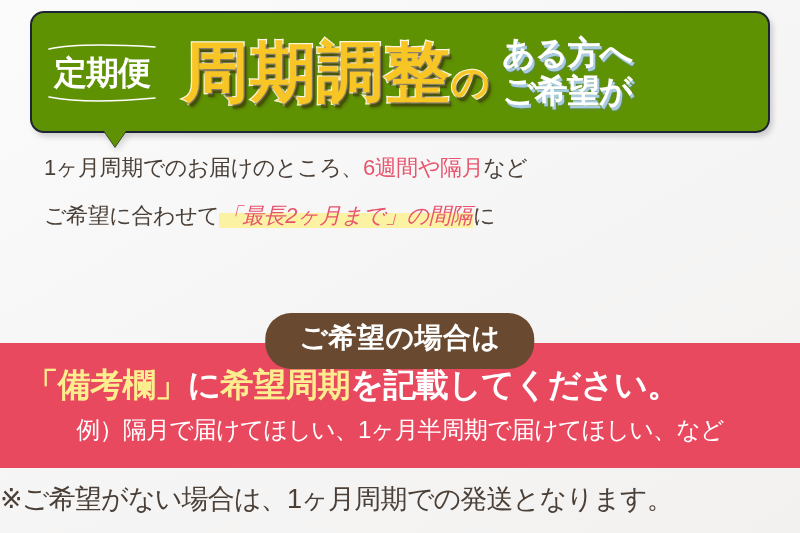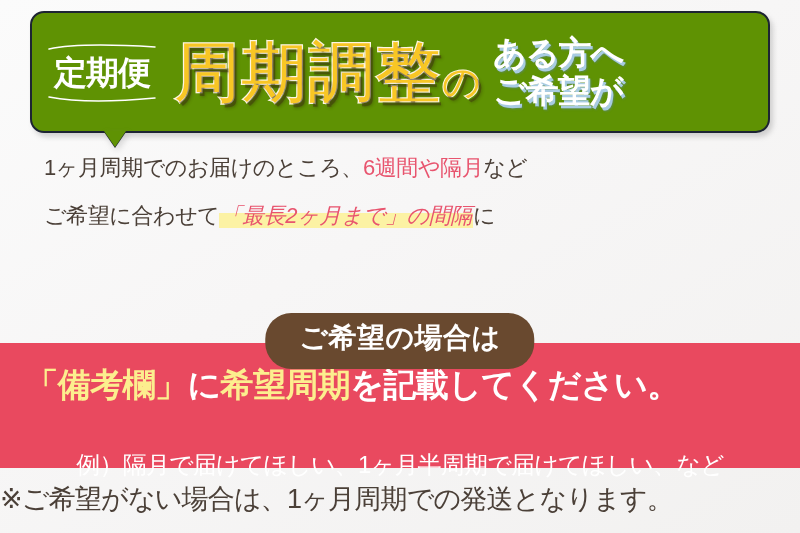--- a/index.html
+++ b/index.html
@@ -85,23 +85,23 @@
     height: 9px;
     overflow: visible;
   }
   .wave.top { top: 0px; }
   .wave.bottom { bottom: 0px; }
   .wave svg { display: block; width: 100%; height: 9px; }
 
   
   .main-title {
     flex: 0 0 auto;
-    margin-left: 18px;
+    margin-left: 27px;
     font-size: 66px;
-    font-weight: 400;
+    font-weight: 700;
     line-height: 1;
     color: #f8c624;
     letter-spacing: 1px;
     white-space: nowrap;
     -webkit-text-stroke: 2.5px #fdf6e3;
     paint-order: stroke fill;
     text-shadow:
       3px 4px 0px rgba(60,45,15,0.45),
       4px 5px 3px rgba(40,30,10,0.30);
   }
@@ -191,21 +191,20 @@
     left: 0;
     top: 75px;
     width: 800px;
     text-align: center;
     color: #ffffff;
     font-size: 24px;
     font-weight: 500;
     line-height: 1;
     letter-spacing: -0.8px;
     white-space: nowrap;
-    margin-top: 35px;
   }
 
   
   .footer-note {
     position: absolute;
     left: 0;
     top: 486px;
     width: 656px;
     text-align: right;
     color: #4b4038;

